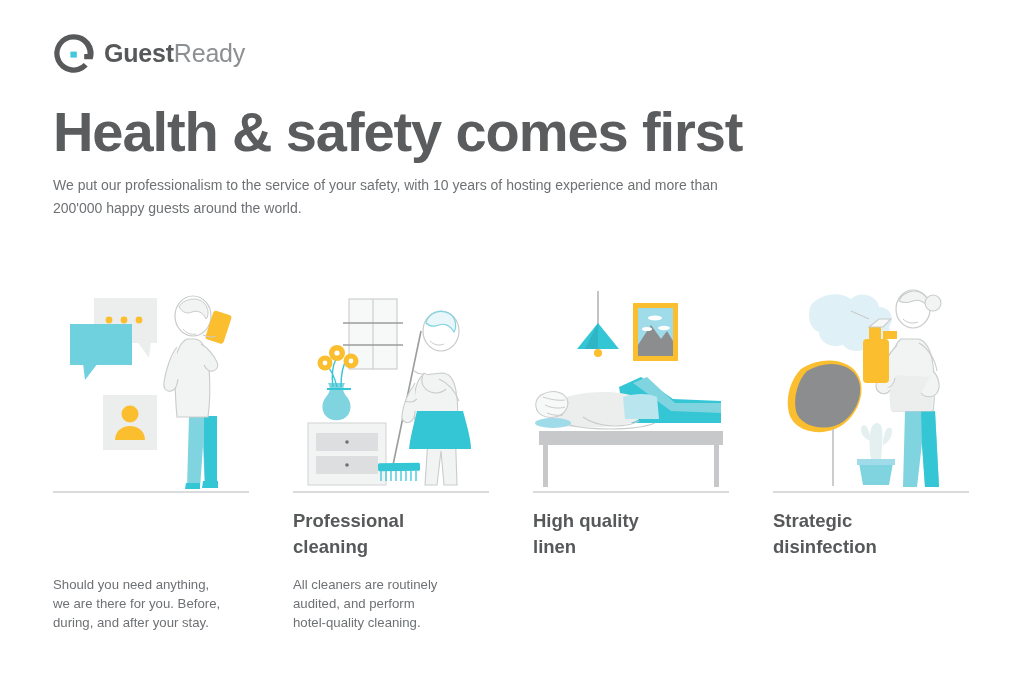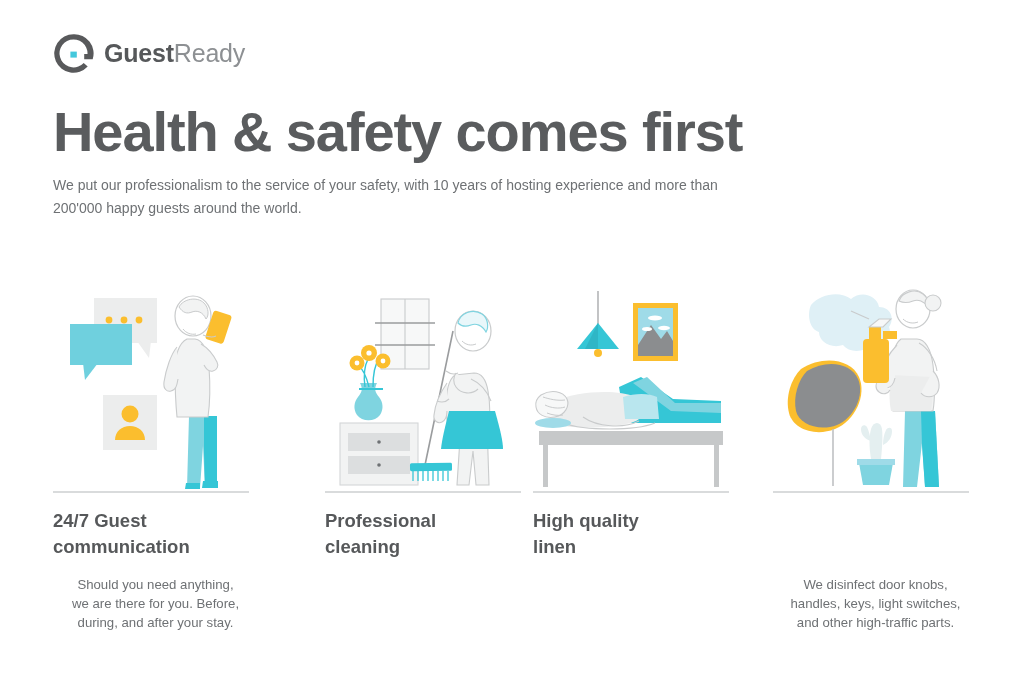--- a/index.html
+++ b/index.html
@@ -26,39 +26,38 @@
   }
   .subhead {
     position:absolute; left:53px; top:174px; width:680px;
     font-size:14px; color:#6e7174; line-height:1.62;
   }
 
   
   .cols { position:absolute; left:0; top:283px; width:1024px; }
   .col { position:absolute; top:0; width:196px; }
   .col.c1 { left:53px; }
-  .col.c2 { left:293px;margin-left:32px; }
+  .col.c2 { left:293px; }
   .col.c3 { left:533px;text-decoration:underline; }
   .col.c4 { left:773px; }
 
   .art { position:relative; width:196px; height:208px; }
   .art svg { position:absolute; left:0; top:0; width:196px; height:208px; overflow:visible; }
 
   .rule { position:absolute; top:208px; left:0; width:196px; height:2px; background:#d9dbdc; }
 
   .card-title {
     position:absolute; top:225px; left:0; width:200px;
     font-size:18.5px; font-weight:bold; color:#56585a; line-height:1.42;
     white-space:pre-line;
   }
   .card-body {
     position:absolute; top:292px; left:0; width:205px;
     font-size:13.2px; color:#6e7174; line-height:1.45;
     white-space:pre-line;
-    text-align:center;
   }
 </style>
 </head>
 <body>
 
 <div class="page">
 
   <div class="logo">
     <span class="logo-mark">
       <svg viewBox="0 0 41 41">
@@ -102,22 +101,20 @@
           <path d="M124 64c-6 7-11 22-13 35-1 7 3 10 7 9 5-1 6-6 7-12" fill="#f2f3f3" stroke="#c9cbcc" stroke-width="1.1"></path>
           <path d="M148 61c7 4 12 10 16 18 2 4 0 8-4 9-4 1-7-2-9-6" fill="#f2f3f3" stroke="#c9cbcc" stroke-width="1.1"></path>
           <ellipse cx="140" cy="33" rx="18" ry="20" fill="#ffffff" stroke="#c9cbcc" stroke-width="1.2"></ellipse>
           <path d="M126 24c4-8 18-11 25-4 5 5 5 13 2 16-3-7-9-9-14-7-5 2-9 1-13-5Z" fill="#f2f3f3" stroke="#c9cbcc" stroke-width="1"></path>
           <path d="M130 46c3 4 8 6 13 5" fill="none" stroke="#c9cbcc" stroke-width="1"></path>
           <rect x="156" y="29" width="19" height="30" rx="3" transform="rotate(18 165 44)" fill="#fbbe2e"></rect>
           <path d="M150 52c5 2 9 3 13 1" fill="none" stroke="#c9cbcc" stroke-width="1.1"></path>
         </svg>
       </div>
       <div class="rule"></div>
-      <div class="card-title">24/7 Guest
-communication</div>
       <div class="card-body">Should you need anything,
 we are there for you. Before,
 during, and after your stay.</div>
     </div>
 
     <div class="col c2">
       <div class="art">
         <svg viewBox="0 0 196 208">
 
           <rect x="56" y="16" width="48" height="70" fill="#f7f8f8" stroke="#c9cbcc" stroke-width="1.1"></rect>
@@ -167,20 +164,23 @@
           <ellipse cx="148" cy="48" rx="18" ry="20" fill="#ffffff" stroke="#c9cbcc" stroke-width="1.2"></ellipse>
           <path d="M133 40c2-10 15-15 24-9 6 4 7 13 4 18-4-7-10-9-15-7-5 2-9 2-13-2Z" fill="#e9f7fa" stroke="#7fd4e0" stroke-width="1.2"></path>
           <path d="M137 58c4 4 9 5 14 3" fill="none" stroke="#c9cbcc" stroke-width="1"></path>
           <path d="M121 88c4 3 8 4 12 2" fill="none" stroke="#c9cbcc" stroke-width="1.1"></path>
           <path d="M112 118c5 2 9 1 12-2" fill="none" stroke="#c9cbcc" stroke-width="1.1"></path>
         </svg>
       </div>
       <div class="rule"></div>
       <div class="card-title">Professional
 cleaning</div>
+      <div class="card-body">All cleaners are routinely
+audited, and perform
+hotel-quality cleaning.</div>
     </div>
 
     <div class="col c3">
       <div class="art">
         <svg viewBox="0 0 196 208">
 
           <line x1="65" y1="8" x2="65" y2="42" stroke="#9a9c9e" stroke-width="1.2"></line>
           <path d="M65 40 44 66h42Z" fill="#35c6d6"></path>
           <path d="M65 40 52 66h13Z" fill="#2fb6c6"></path>
           <circle cx="65" cy="70" r="4" fill="#fbbe2e"></circle>
@@ -246,19 +246,18 @@
           <path d="M130 36c4 4 10 5 15 3" fill="none" stroke="#c9cbcc" stroke-width="1"></path>
 
           <rect x="90" y="56" width="26" height="44" rx="4" fill="#fbbe2e"></rect>
           <rect x="96" y="44" width="12" height="14" fill="#fbbe2e"></rect>
           <path d="M96 44h14l8-8h-12Z" fill="#f7f8f8" stroke="#c9cbcc" stroke-width="1.1"></path>
           <path d="M110 48h14v8h-14Z" fill="#fbbe2e"></path>
           <path d="M96 36 78 28" stroke="#c9cbcc" stroke-width="1.2"></path>
         </svg>
       </div>
       <div class="rule"></div>
-      <div class="card-body">We disinfect door knobs,
-handles, keys, light switches,
-and other high-traffic parts.</div>
+      <div class="card-title">Strategic
+disinfection</div>
     </div>
 
   </div>
 </div>
 
 </body></html>

